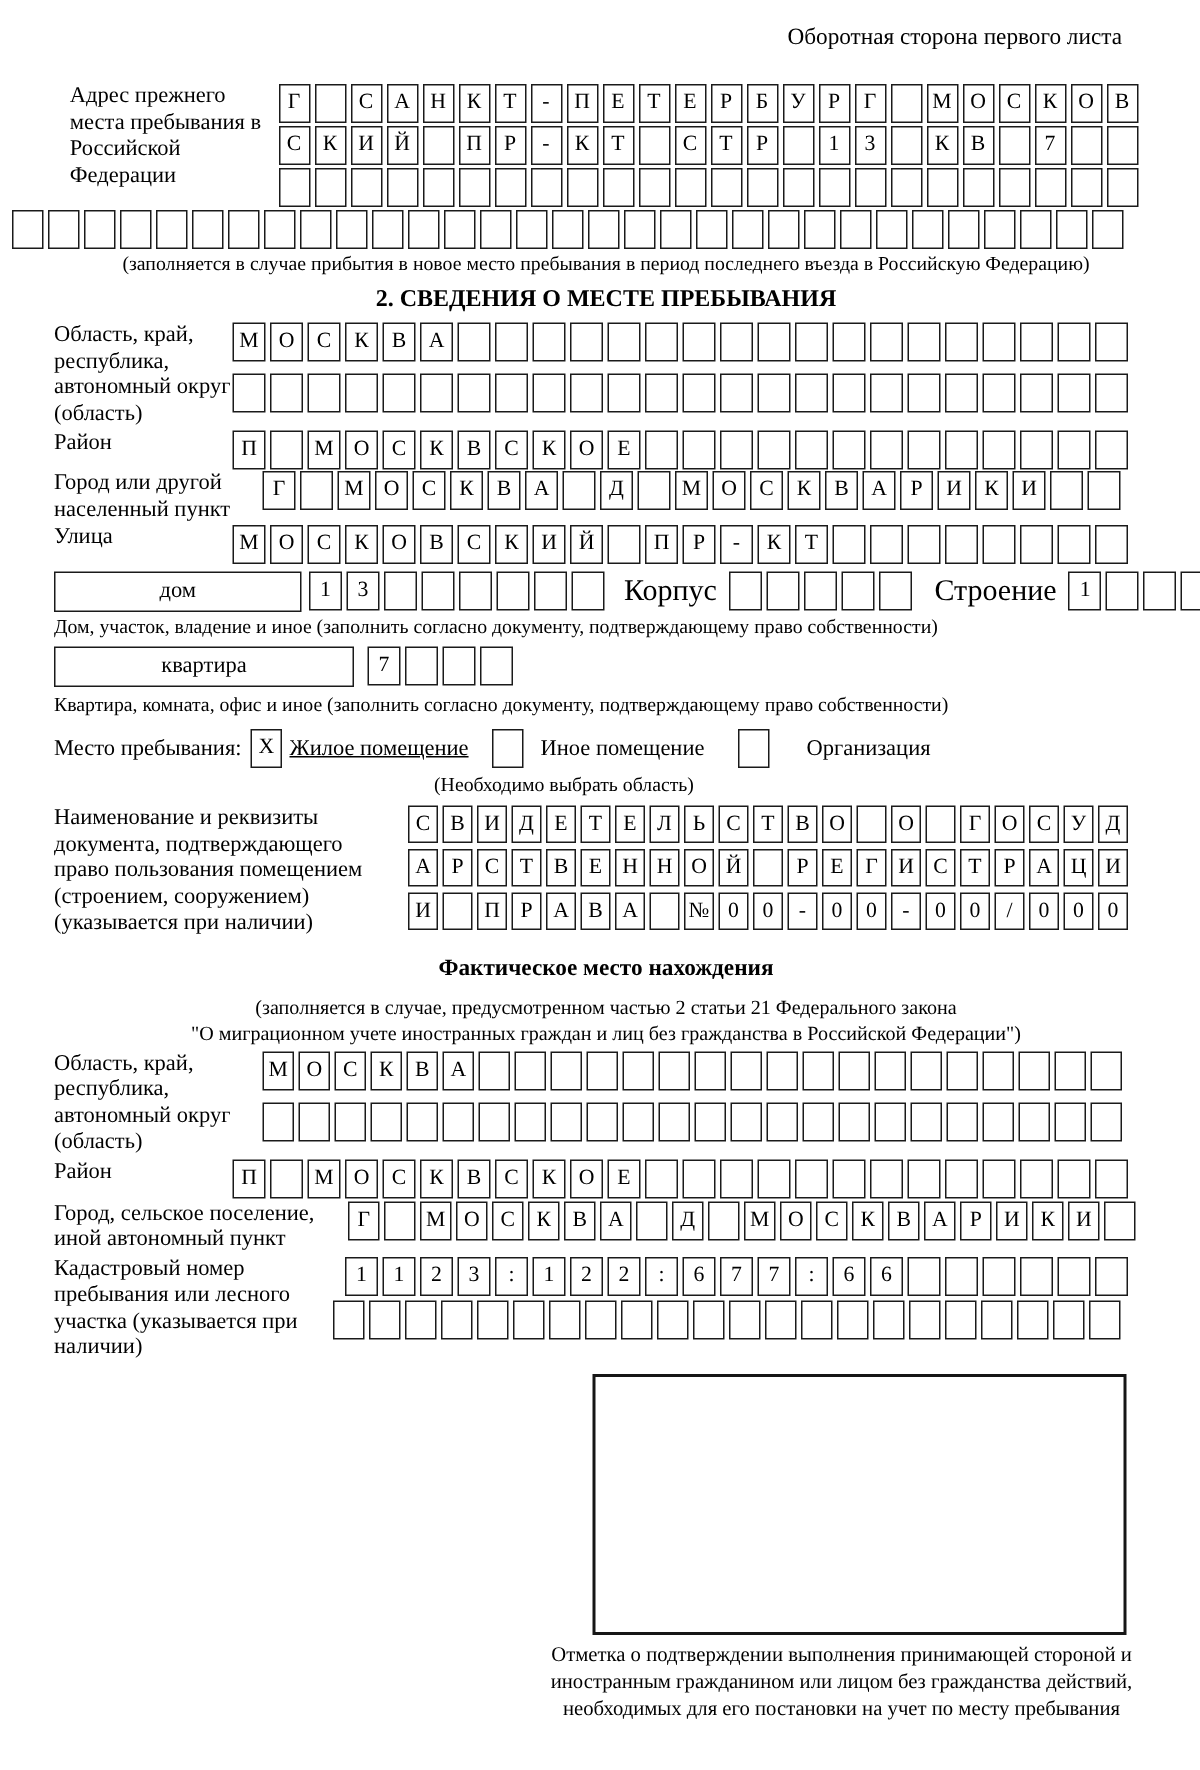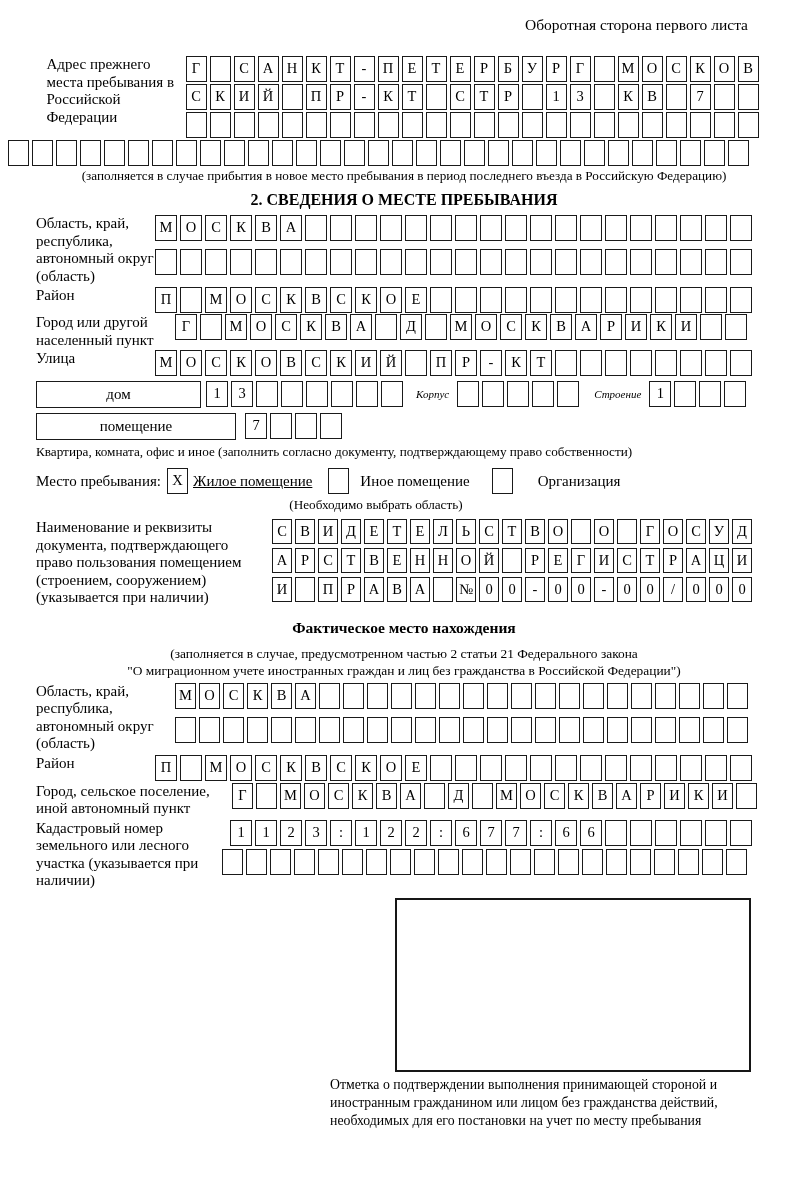--- a/index.html
+++ b/index.html
@@ -17,29 +17,29 @@
   .lbl{font-size:15px;line-height:17.5px;flex:0 0 auto;}
   .w139{width:139px;} .w119{width:119px;} .w226{width:226px;margin-right:10px;}
   .w190{width:190px;margin-right:6px;} .w186{width:186px;margin-right:8px;}
   .fullrow{margin-left:-28px;margin-top:2px;}
   .note{font-size:13.2px;line-height:16px;}
   .center{text-align:center;}
   .sec-title{font-weight:bold;font-size:16px;text-align:center;margin:7px 0 6px 0;}
   .widebox{box-sizing:border-box;border:1.7px solid #1a1a1a;height:27px;text-align:center;
            font-size:15px;line-height:24px;flex:0 0 auto;}
   .houserow{display:flex;align-items:flex-start;margin-top:5px;}
-  .inlbl{font-size:11px;line-height:26px;flex:0 0 auto;font-style:italic;}
+  .inlbl{font-size:20px;line-height:26px;flex:0 0 auto;}
   .stayrow{display:flex;align-items:flex-start;margin-top:8px;height:27px;}
   .stayrow .lbl{line-height:26px;}
   .staynote{margin-left:130px;width:420px;text-align:center;margin-top:2px;}
   .facttitle{font-weight:bold;font-size:15.5px;text-align:center;margin:12px 0 8px 0;}
   .factnote{font-size:13.4px;line-height:17px;text-align:center;}
   .stampwrap{margin-left:294px;width:462px;margin-top:8px;}
   .stampbox{box-sizing:border-box;border:2px solid #161616;width:356px;height:174px;margin-left:65px;}
-  .stampnote{font-size:13.8px;line-height:1.33;text-align:left;margin-top:4px;}
+  .stampnote{font-size:13.8px;line-height:1.33;text-align:center;margin-top:4px;}
   .mt1{margin-top:1px;} .mt2{margin-top:2px;} .mt4{margin-top:4px;} .mt6{margin-top:6px;}
 </style>
 </head>
 <body>
 
 <div class="page">
 
   <div class="header-note">Оборотная сторона первого листа</div>
 
   <div class="frow" style="margin-top:22px;justify-content:center;">
@@ -79,23 +79,24 @@
   </div>
 
   <div class="houserow">
     <div class="widebox" style="width:165px;margin-right:5px;">дом</div>
     <div class="boxrow bw22"><span class="cbox">1</span><span class="cbox">3</span><span class="cbox"></span><span class="cbox"></span><span class="cbox"></span><span class="cbox"></span><span class="cbox"></span><span class="cbox"></span></div>
     <div class="inlbl" style="margin:0 8px 0 10px;">Корпус</div>
     <div class="boxrow bw22"><span class="cbox"></span><span class="cbox"></span><span class="cbox"></span><span class="cbox"></span><span class="cbox"></span></div>
     <div class="inlbl" style="margin:0 8px 0 12px;">Строение</div>
     <div class="boxrow bw22"><span class="cbox">1</span><span class="cbox"></span><span class="cbox"></span><span class="cbox"></span></div>
   </div>
+  <div class="note mt2">Дом, участок, владение и иное (заполнить согласно документу, подтверждающему право собственности)</div>
 
   <div class="houserow">
-    <div class="widebox" style="width:200px;margin-right:9px;">помещение</div>
+    <div class="widebox" style="width:200px;margin-right:9px;">квартира</div>
     <div class="boxrow bw22"><span class="cbox">7</span><span class="cbox"></span><span class="cbox"></span><span class="cbox"></span></div>
   </div>
   <div class="note mt4">Квартира, комната, офис и иное (заполнить согласно документу, подтверждающему право собственности)</div>
 
   <div class="stayrow">
     <span class="lbl">Место пребывания:</span>
     <span class="cbox" style="margin-left:6px;">X</span>
     <span class="lbl" style="margin-left:2px;text-decoration:underline;">Жилое помещение</span>
     <span class="cbox" style="margin-left:16px;"></span>
     <span class="lbl" style="margin-left:8px;">Иное помещение</span>
@@ -129,21 +130,21 @@
     <div class="lbl w119">Район</div>
     <div class="boxrow bw22"><span class="cbox">П</span><span class="cbox"></span><span class="cbox">М</span><span class="cbox">О</span><span class="cbox">С</span><span class="cbox">К</span><span class="cbox">В</span><span class="cbox">С</span><span class="cbox">К</span><span class="cbox">О</span><span class="cbox">Е</span><span class="cbox"></span><span class="cbox"></span><span class="cbox"></span><span class="cbox"></span><span class="cbox"></span><span class="cbox"></span><span class="cbox"></span><span class="cbox"></span><span class="cbox"></span><span class="cbox"></span><span class="cbox"></span><span class="cbox"></span><span class="cbox"></span></div>
   </div>
 
   <div class="frow mt2">
     <div class="lbl w190">Город, сельское поселение, иной автономный пункт</div>
     <div class="boxrow"><span class="cbox">Г</span><span class="cbox"></span><span class="cbox">М</span><span class="cbox">О</span><span class="cbox">С</span><span class="cbox">К</span><span class="cbox">В</span><span class="cbox">А</span><span class="cbox"></span><span class="cbox">Д</span><span class="cbox"></span><span class="cbox">М</span><span class="cbox">О</span><span class="cbox">С</span><span class="cbox">К</span><span class="cbox">В</span><span class="cbox">А</span><span class="cbox">Р</span><span class="cbox">И</span><span class="cbox">К</span><span class="cbox">И</span><span class="cbox"></span></div>
   </div>
 
   <div class="frow mt2">
-    <div class="lbl w186">Кадастровый номер земельного или лесного участка (указывается при наличии)</div>
+    <div class="lbl w186">Кадастровый номер пребывания или лесного участка (указывается при наличии)</div>
     <div>
       <div class="boxrow bw22" style="margin-bottom:3px;"><span class="cbox">1</span><span class="cbox">1</span><span class="cbox">2</span><span class="cbox">3</span><span class="cbox">:</span><span class="cbox">1</span><span class="cbox">2</span><span class="cbox">2</span><span class="cbox">:</span><span class="cbox">6</span><span class="cbox">7</span><span class="cbox">7</span><span class="cbox">:</span><span class="cbox">6</span><span class="cbox">6</span><span class="cbox"></span><span class="cbox"></span><span class="cbox"></span><span class="cbox"></span><span class="cbox"></span><span class="cbox"></span></div>
       <div class="boxrow" style="margin-left:-8px;"><span class="cbox"></span><span class="cbox"></span><span class="cbox"></span><span class="cbox"></span><span class="cbox"></span><span class="cbox"></span><span class="cbox"></span><span class="cbox"></span><span class="cbox"></span><span class="cbox"></span><span class="cbox"></span><span class="cbox"></span><span class="cbox"></span><span class="cbox"></span><span class="cbox"></span><span class="cbox"></span><span class="cbox"></span><span class="cbox"></span><span class="cbox"></span><span class="cbox"></span><span class="cbox"></span><span class="cbox"></span></div>
     </div>
   </div>
 
   <div class="stampwrap">
     <div class="stampbox"></div>
     <div class="stampnote">Отметка о подтверждении выполнения принимающей стороной и иностранным гражданином или лицом без гражданства действий, необходимых для его постановки на учет по месту пребывания</div>
   </div>

